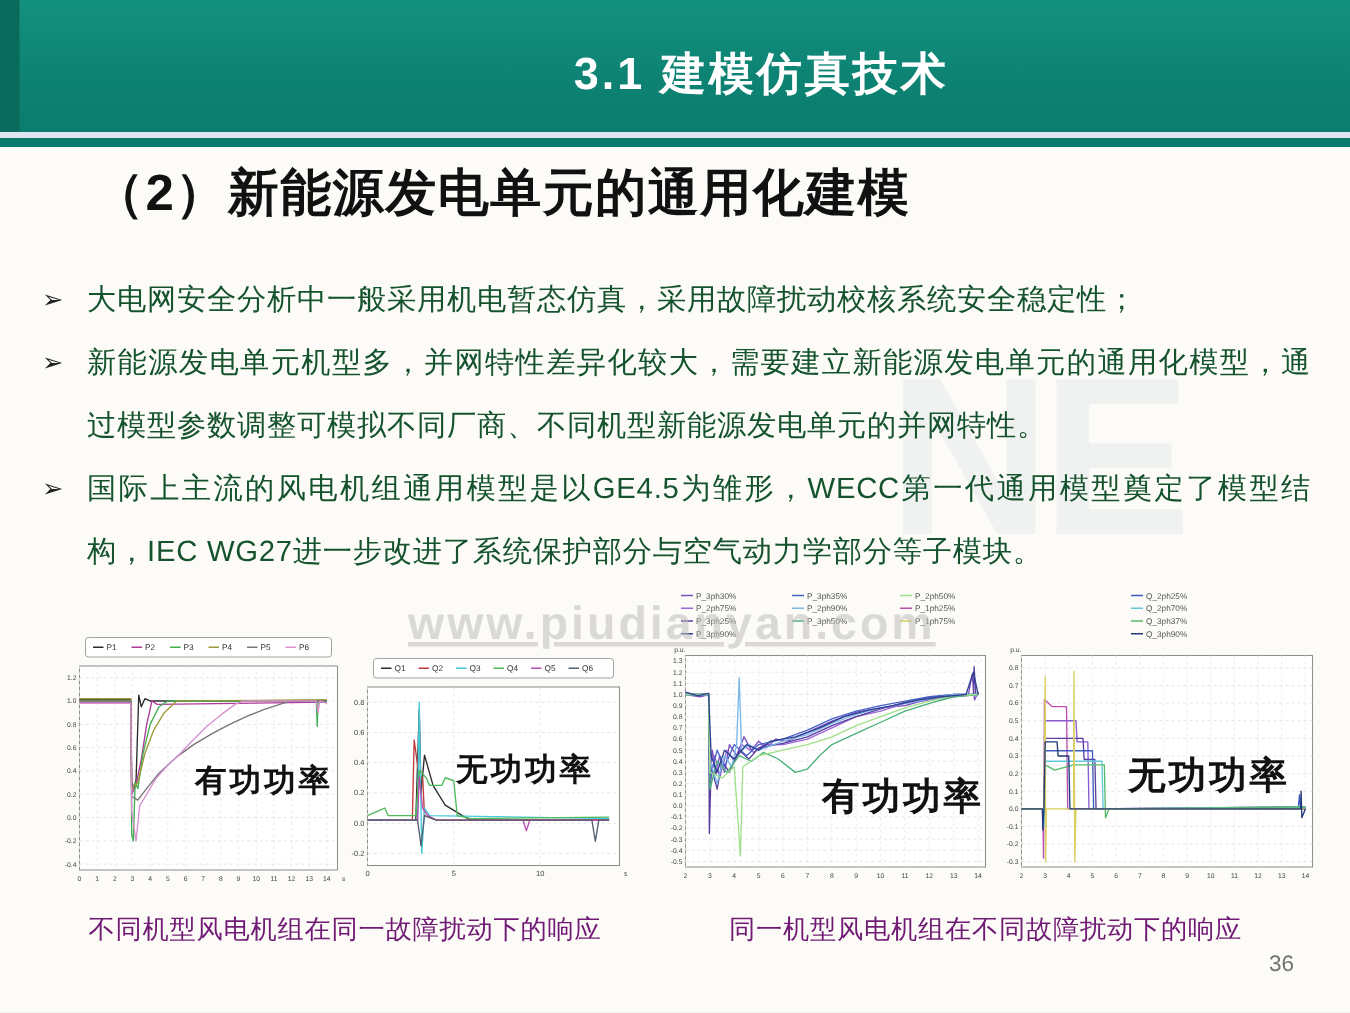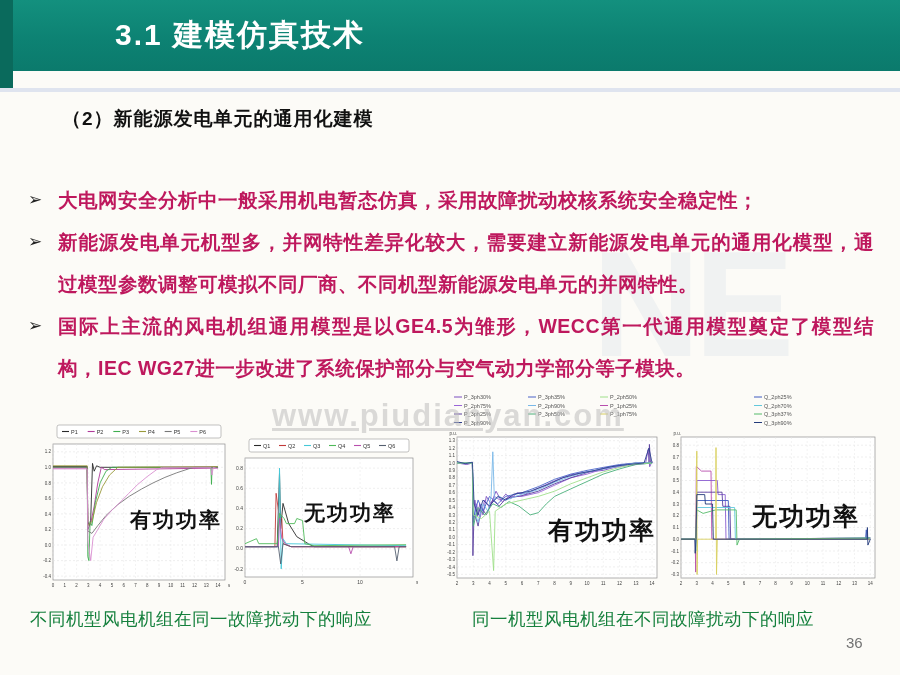--- a/index.html
+++ b/index.html
@@ -1,47 +1,47 @@
 <!DOCTYPE html>
 <html><head>
 <meta charset="utf-8">
 <style>
   html,body{margin:0;padding:0;background:#e8e8e8;}
   *{box-sizing:border-box;}
   .slide{position:relative;width:900px;height:675px;background:#fcfbf7;overflow:hidden;
          font-family:"Liberation Sans","DejaVu Sans",sans-serif;}
   
-  .header{position:absolute;left:0;top:0;width:900px;height:71px;
+  .header{position:absolute;left:0;top:0;width:900px;height:98px;
           background:linear-gradient(180deg,#13907e 0%,#0d8273 55%,#0b7a6c 100%);
-          display:flex;align-items:center;}
+          display:flex;align-items:center;justify-content:center;}
   .header-accent{position:absolute;left:0;top:0;width:13px;height:88px;background:#0a6a5c;}
   .header-title{margin-left:115px;color:#ffffff;font-size:30px;font-weight:bold;letter-spacing:2px;}
   .header-underline{position:absolute;left:0;top:88px;width:900px;height:4px;background:#dfe4ef;}
   
-  .subtitle{position:absolute;left:62px;top:106px;font-size:19px;font-weight:bold;color:#111;letter-spacing:1px;}
+  .subtitle{position:absolute;left:62px;top:106px;font-size:34px;font-weight:bold;color:#111;letter-spacing:1px;}
   
   .bullets{position:absolute;left:28px;top:179px;width:846px;}
   .bullet{display:flex;align-items:flex-start;}
   .bullet-marker{width:30px;flex:0 0 30px;font-size:17px;color:#222;line-height:42px;}
-  .bullet-text{flex:1;font-size:19.5px;color:#be185d;line-height:42px;text-align:justify;letter-spacing:0.5px;font-weight:bold;}
+  .bullet-text{flex:1;font-size:19.5px;color:#14532d;line-height:42px;text-align:justify;letter-spacing:0.5px;}
   
   .ghost{position:absolute;left:592px;top:218px;font-size:150px;font-weight:bold;
          color:rgba(175,195,215,0.15);letter-spacing:-6px;pointer-events:none;text-align:right;}
   
   .chart{position:absolute;background:transparent;}
   .chart svg{display:block;}
   .chart-label{position:absolute;font-weight:bold;color:#111;pointer-events:none;letter-spacing:2px;}
   .rlegend{position:absolute;left:452px;top:391px;}
   
   .watermark{position:absolute;left:272px;top:398px;font-size:31px;font-weight:bold;
              color:rgba(190,190,190,0.55);letter-spacing:2px;z-index:6;pointer-events:none;text-decoration:underline;}
   
-  .caption{position:absolute;top:607px;font-size:17.5px;color:#15803d;letter-spacing:0.5px;}
+  .caption{position:absolute;top:607px;font-size:17.5px;color:#701a75;text-align:center;letter-spacing:0.5px;}
   .caption-left{left:30px;width:400px;}
-  .caption-right{left:472px;width:410px;}
+  .caption-right{left:452px;width:410px;}
   .page-number{position:absolute;left:846px;top:634px;font-size:15px;color:#737373;}
 </style>
 </head>
 <body>
 
 <div class="slide">
 
   <div class="header">
     <div class="header-accent"></div>
     <div class="header-title">3.1 建模仿真技术</div>

